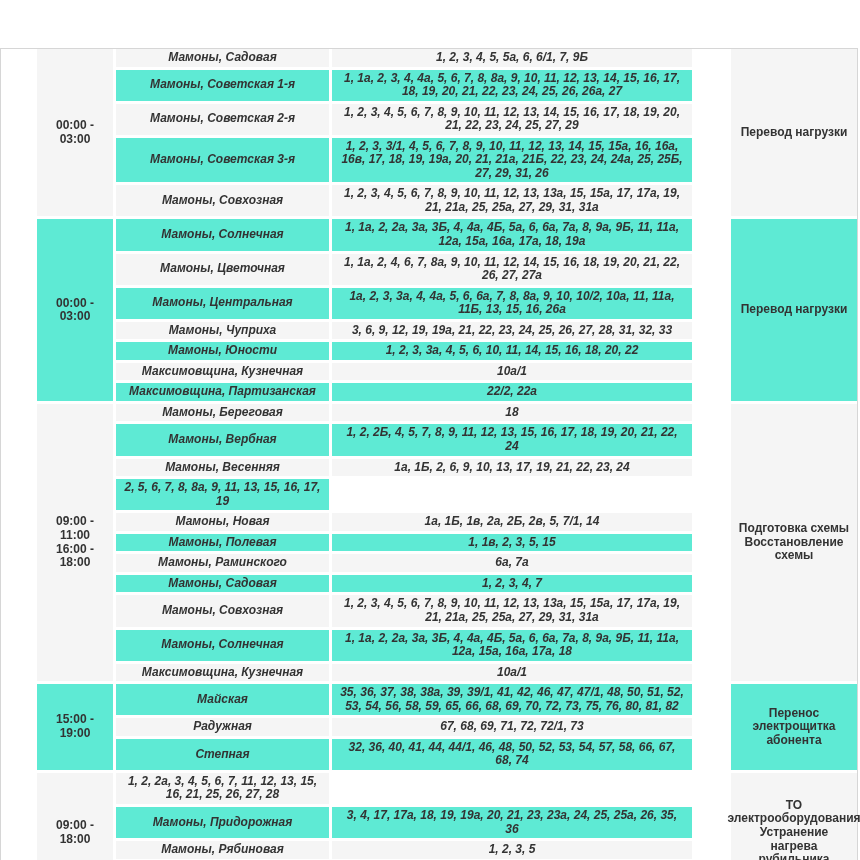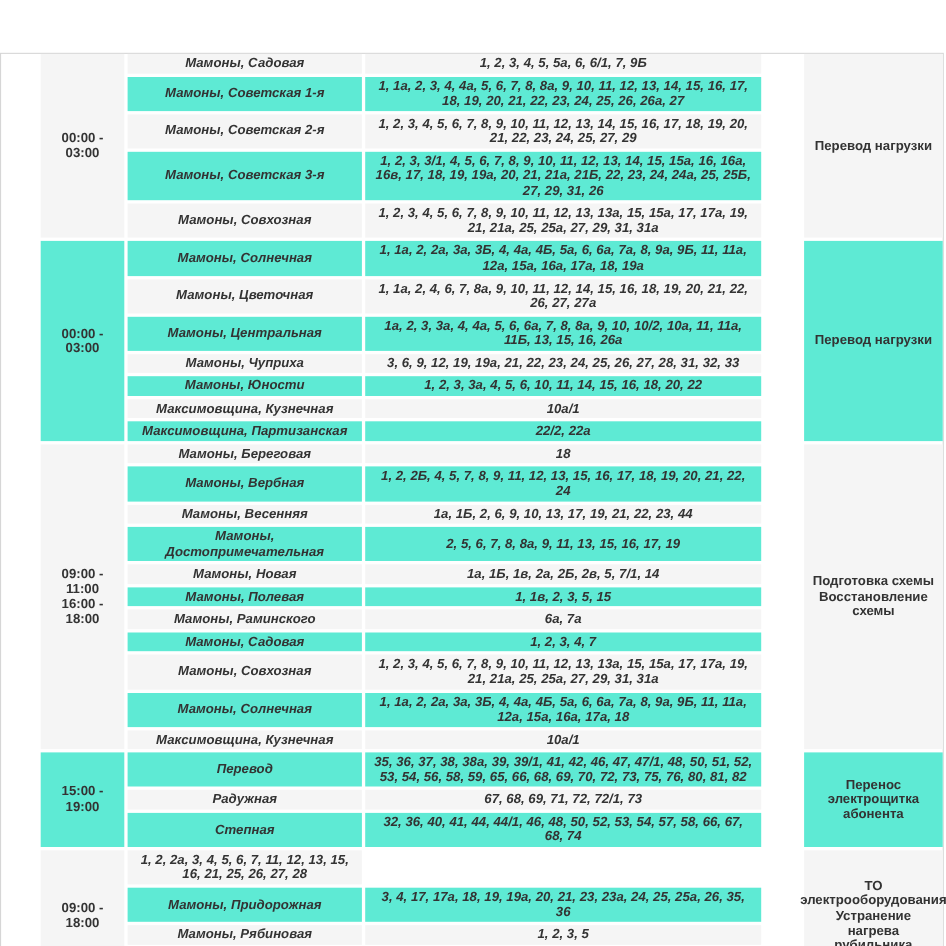--- a/index.html
+++ b/index.html
@@ -143,24 +143,23 @@
         <div class="row">
           <div class="cell street-cell light">Мамоны, Береговая</div>
           <div class="cell houses-cell light">18</div>
         </div>
         <div class="row">
           <div class="cell street-cell blue">Мамоны, Вербная</div>
           <div class="cell houses-cell blue">1, 2, 2Б, 4, 5, 7, 8, 9, 11, 12, 13, 15, 16, 17, 18, 19, 20, 21, 22, 24</div>
         </div>
         <div class="row">
           <div class="cell street-cell light">Мамоны, Весенняя</div>
-          <div class="cell houses-cell light">1а, 1Б, 2, 6, 9, 10, 13, 17, 19, 21, 22, 23, 44</div>
-        </div>
-        <div class="row">
-          <div class="cell street-cell blue">Мамоны, Достопримечательная</div>
+          <div class="cell houses-cell light">1а, 1Б, 2, 6, 9, 10, 13, 17, 19, 21, 22, 23, 24</div>
+        </div>
+        <div class="row">
           <div class="cell houses-cell blue">2, 5, 6, 7, 8, 8а, 9, 11, 13, 15, 16, 17, 19</div>
         </div>
         <div class="row">
           <div class="cell street-cell light">Мамоны, Новая</div>
           <div class="cell houses-cell light">1а, 1Б, 1в, 2а, 2Б, 2в, 5, 7/1, 14</div>
         </div>
         <div class="row">
           <div class="cell street-cell blue">Мамоны, Полевая</div>
           <div class="cell houses-cell blue">1, 1в, 2, 3, 5, 15</div>
         </div>
@@ -189,21 +188,21 @@
         <div>Подготовка схемы</div>
         <div>Восстановление схемы</div>
       </div>
     </div>
     <div class="section">
       <div class="cell time-cell blue">
         <div>15:00 - 19:00</div>
       </div>
       <div class="rows">
         <div class="row">
-          <div class="cell street-cell blue">Перевод</div>
+          <div class="cell street-cell blue">Майская</div>
           <div class="cell houses-cell blue">35, 36, 37, 38, 38а, 39, 39/1, 41, 42, 46, 47, 47/1, 48, 50, 51, 52, 53, 54, 56, 58, 59, 65, 66, 68, 69, 70, 72, 73, 75, 76, 80, 81, 82</div>
         </div>
         <div class="row">
           <div class="cell street-cell light">Радужная</div>
           <div class="cell houses-cell light">67, 68, 69, 71, 72, 72/1, 73</div>
         </div>
         <div class="row">
           <div class="cell street-cell blue">Степная</div>
           <div class="cell houses-cell blue">32, 36, 40, 41, 44, 44/1, 46, 48, 50, 52, 53, 54, 57, 58, 66, 67, 68, 74</div>
         </div>

